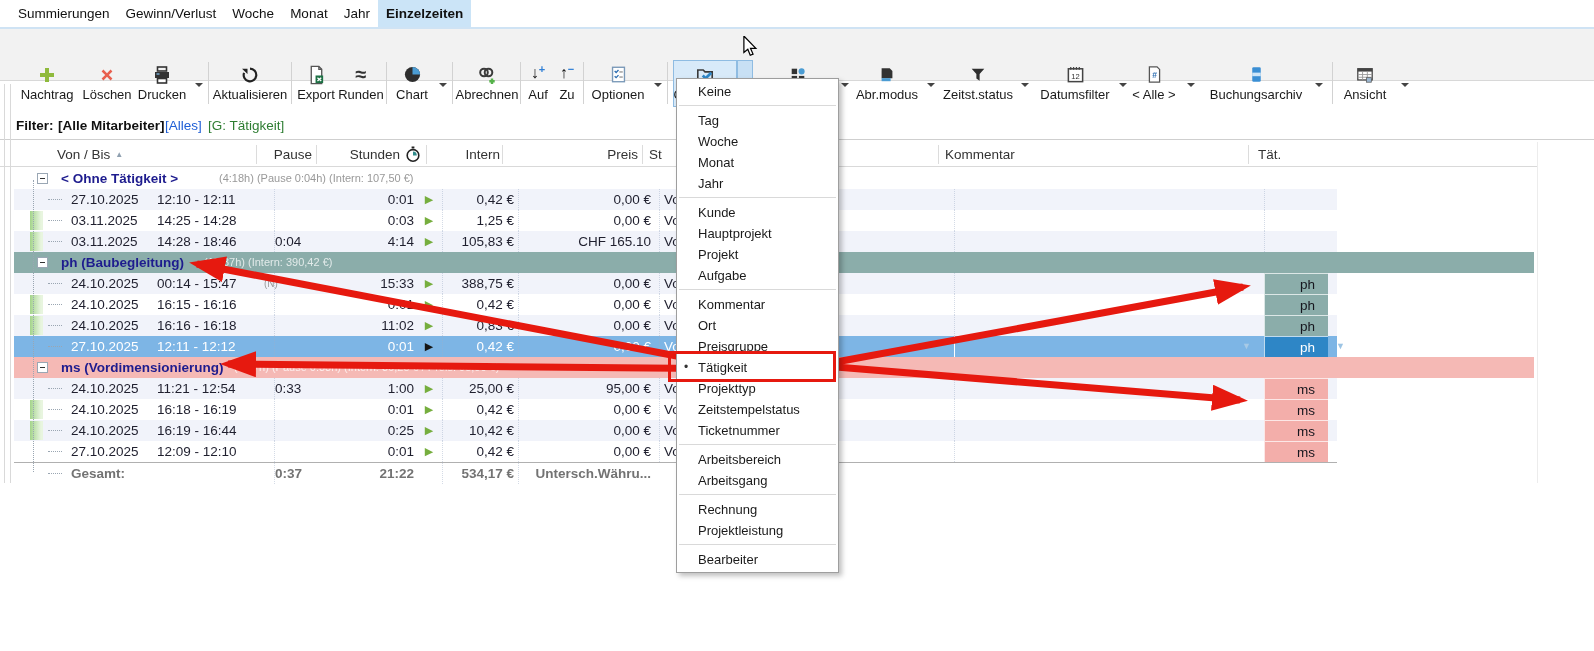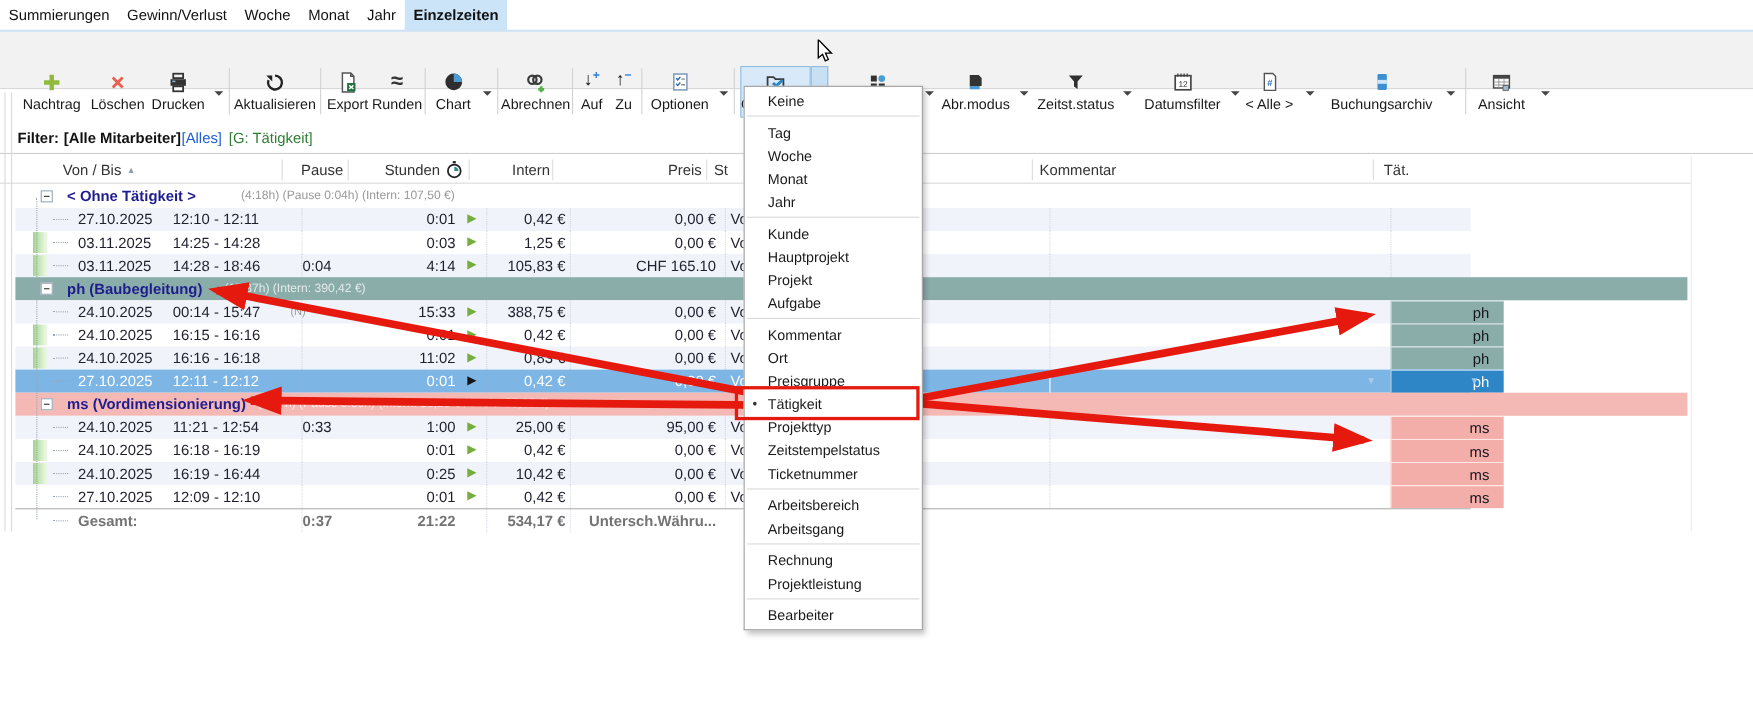--- a/index.html
+++ b/index.html
@@ -1,21 +1,21 @@
 <!DOCTYPE html>
 <html><head>
 <meta charset="utf-8">
 <style>
   * { margin:0; padding:0; box-sizing:border-box; }
   html,body { background:#fff; }
   body { font-family:"Liberation Sans", sans-serif; }
   #app { position:relative; width:1594px; height:651px; background:#fff; overflow:hidden; font-size:13.5px; color:#1f1f2e; }
 
   
-  .menubar { position:absolute; left:0; top:0; width:100%; height:28px; background:#fff; display:flex; align-items:stretch; }
+  .menubar { position:absolute; left:0; top:0; width:100%; height:28px; background:#fff; display:flex; align-items:stretch; padding-left:10px; }
   .mitem { padding:0 8px; line-height:27px; font-size:13.5px; color:#111; cursor:default; }
   .mitem.active { background:#cbe4f7; font-weight:bold; }
   .blueline { position:absolute; left:0; top:27px; width:100%; height:2px; background:#cfe3f4; }
 
   
   .toolbar { position:absolute; left:0; top:29px; width:100%; height:52px; background:#f2f2f2; border-bottom:1px solid #d8d8d8; }
   .tbtn { position:absolute; top:31px; height:47px; display:flex; flex-direction:column; align-items:center; justify-content:space-between; padding:3px 0 4px 0; border:1px solid transparent; }
   .tbtn.active { background:#d8eaf9; border-color:#8fbce2; }
   .ticon { height:21px; display:flex; align-items:center; justify-content:center; }
   .ticon svg { display:block; }
@@ -70,21 +70,21 @@
   .c.note { left:250px; font-size:10px; color:#999; }
   .c.pause { left:260px; width:52px; border-left:1px dotted rgba(160,175,200,.45); }
   .c.stunden { left:318px; width:82px; text-align:right; }
   .play { position:absolute; left:406px; top:0; width:18px; text-align:center; color:#76ae3e; font-size:11px; }
   .r.sel .play { color:#151515; }
   .c.intern { left:428px; width:76px; text-align:right; padding-right:4px; border-left:1px dotted rgba(160,175,200,.45); }
   .c.preis { left:504px; width:134px; text-align:right; padding-right:1px; border-left:1px dotted rgba(160,175,200,.45); }
   .c.status { left:645px; width:295px; padding-left:4px; overflow:hidden; border-left:1px dotted rgba(160,175,200,.45); }
   .c.komm { left:940px; width:310px; border-left:1px dotted rgba(160,175,200,.45); }
   .r.sel .c.komm { border-left:1px solid #fff; }
-  .c.taet { left:1250px; width:103px; text-align:right; padding-right:13px; border-left:1px dotted rgba(160,175,200,.45); }
+  .c.taet { left:1250px; width:64px; text-align:right; padding-right:13px; border-left:1px dotted rgba(160,175,200,.45); }
   .c.taet.t-ph { background:#8badaa; color:#16161e; border-top:1px solid rgba(255,255,255,.7); border-left:1px solid rgba(255,255,255,.7); }
   .c.taet.t-ms { background:#f3aeaa; color:#16161e; border-top:1px solid rgba(255,255,255,.7); border-left:1px solid rgba(255,255,255,.7); }
   .r.sel .c.taet.t-ph { background:#2e86c6; color:#fff; }
   .caret { position:absolute; top:0; height:21px; line-height:21px; font-size:9px; color:#9cc4e4; }
   .totalrow { width:1323px; border-top:1px solid #b0b0b0; background:#fff; font-weight:bold; color:#737373; }
   .totalrow .c.date { width:200px; }
   .leftline { position:absolute; top:84px; height:399px; border-left:1px solid #d9d9d9; }
   .rightline { position:absolute; left:1537px; top:142px; height:341px; border-left:1px solid #ececec; }
   .gbar { position:absolute; left:16px; top:1px; bottom:1px; width:13px; background:linear-gradient(to right,#a4d48c,#e8f5df 85%); }
 

